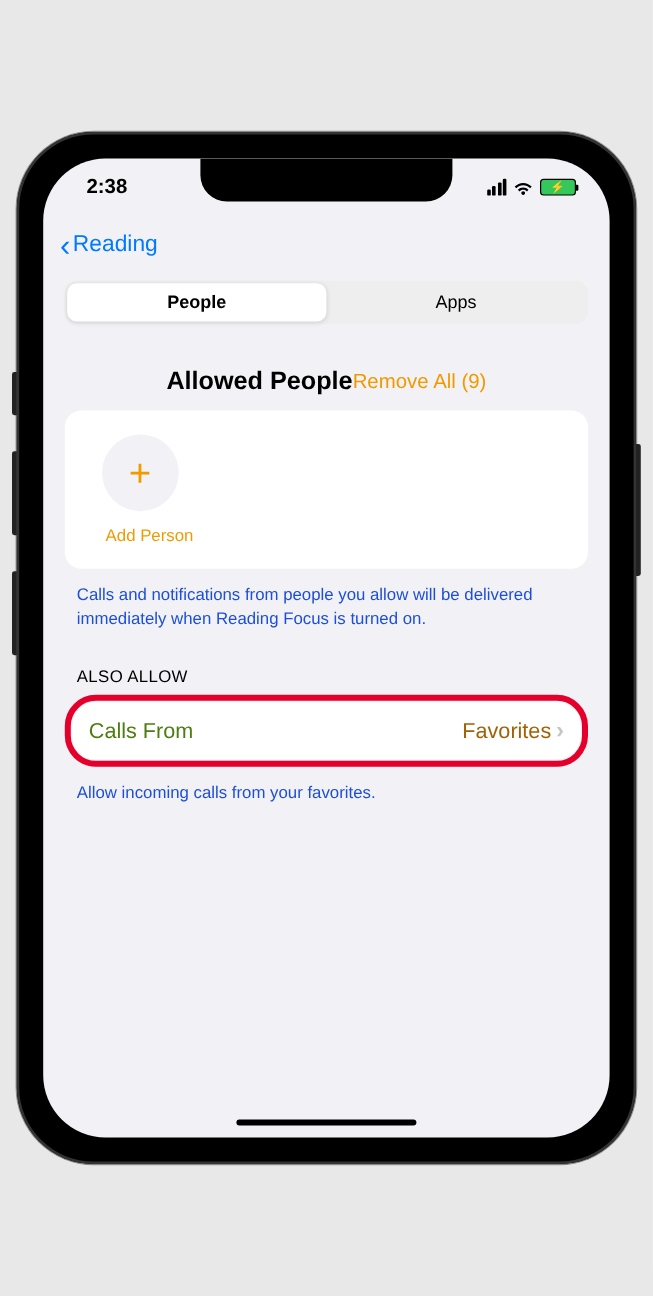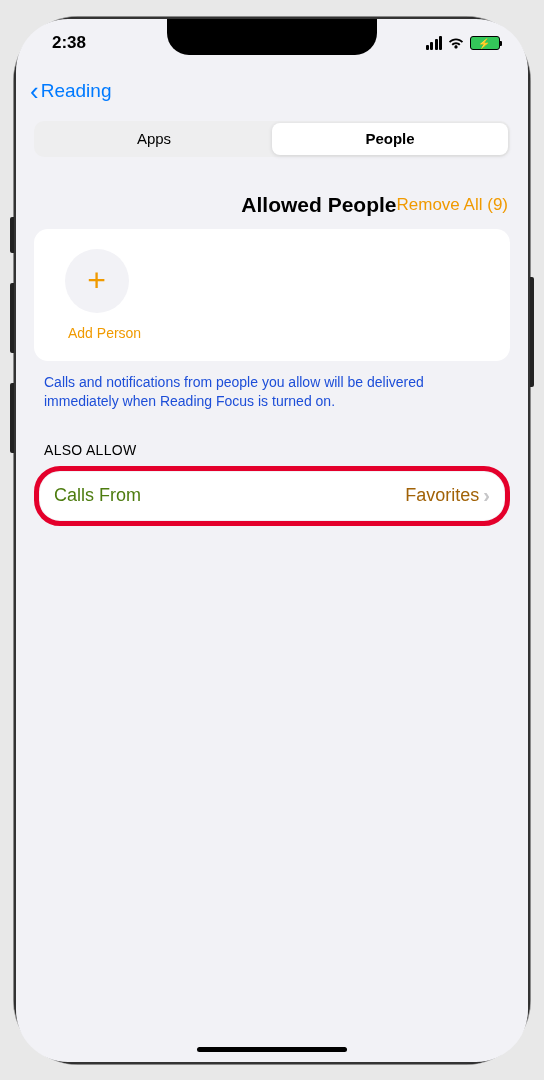--- a/index.html
+++ b/index.html
@@ -11,24 +11,24 @@
     body {
       background: #e8e8e8;
       width: 544px;
       height: 1080px;
       display: flex;
       align-items: center;
       justify-content: center;
     }
     .device-frame {
       width: 516px;
-      height: 1047px;
+      height: 860px;
       background: #000;
       border-radius: 64px;
-      padding: 2px;
+      padding: 22px;
       position: relative;
       box-shadow: 0 0 0 1px #888, inset 0 0 0 2px #333;
     }
     .device-buttons-left {
       position: absolute;
       left: -4px;
       top: 200px;
     }
     .device-btn {
       background: #222;
@@ -158,21 +158,21 @@
       border-radius: 8px;
       color: #000;
     }
     .segment.active {
       background: #fff;
       font-weight: 600;
       box-shadow: 0 1px 4px rgba(0,0,0,0.12);
     }
     .section-header {
       display: flex;
-      justify-content: flex-end;
+      justify-content: center;
       align-items: center;
       margin: 36px 2px 12px;
     }
     .section-title {
       font-size: 21px;
       font-weight: 700;
       color: #000;
     }
     .remove-all {
       font-size: 17px;
@@ -299,25 +299,25 @@
 
     <div class="nav-bar">
       <div class="back-btn">
         <span class="back-chevron">‹</span>
         <span>Reading</span>
       </div>
     </div>
 
     <div class="content">
       <div class="segmented">
+        <div class="segment active">
+          <span>People</span>
+        </div>
         <div class="segment">
           <span>Apps</span>
-        </div>
-        <div class="segment active">
-          <span>People</span>
         </div>
       </div>
 
       <div class="section-header">
         <div class="section-title">Allowed People</div>
         <div class="remove-all">Remove All (9)</div>
       </div>
 
       <div class="people-card">
         <div class="add-person">
@@ -333,17 +333,18 @@
       <div class="calls-row-wrap">
         <div class="calls-row">
           <div class="calls-label">Calls From</div>
           <div class="calls-value-wrap">
             <div class="calls-value">Favorites</div>
             <div class="row-chevron">›</div>
           </div>
         </div>
       </div>
 
+      <div class="footer-text">Allow incoming calls from your favorites.</div>
     </div>
 
     <div class="home-indicator"></div>
   </div>
 </div>
 
 </body></html>

